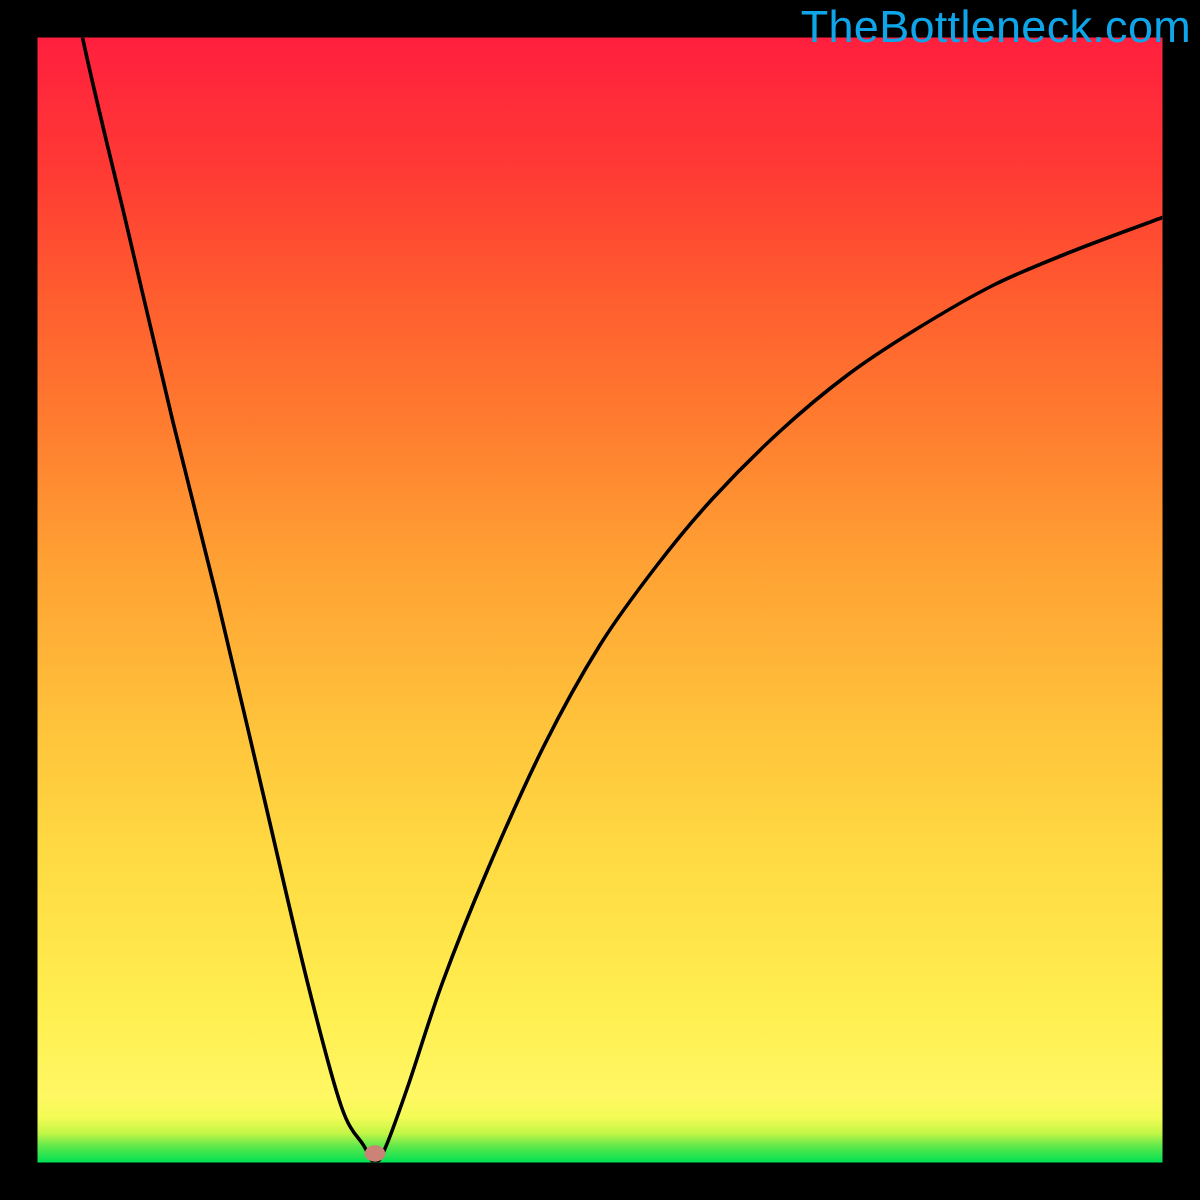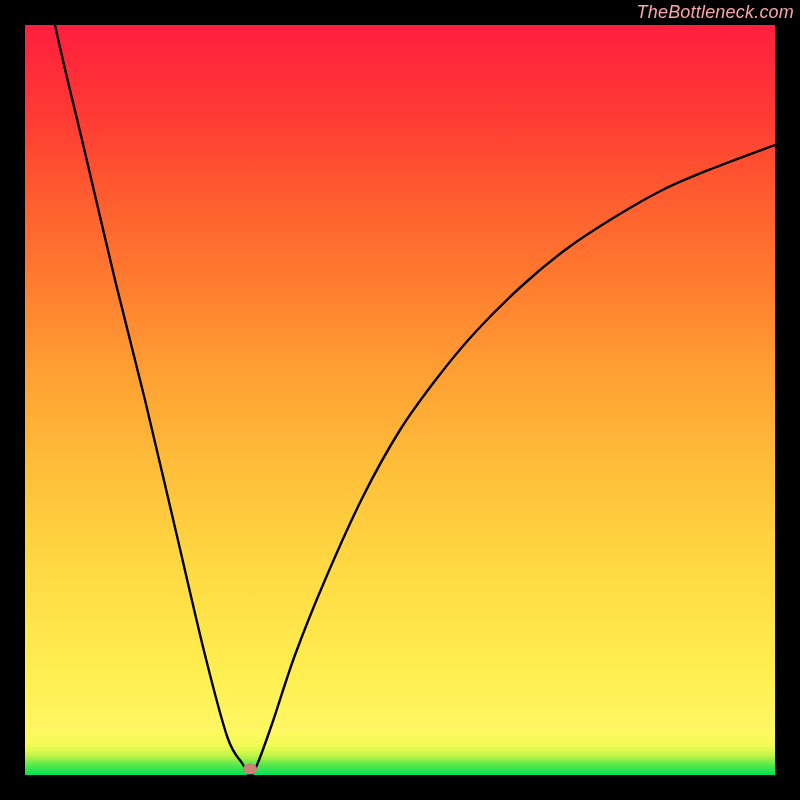--- a/index.html
+++ b/index.html
@@ -40,26 +40,25 @@
       #ff7b2f 66%,
       #ff5a2f 78%,
       #ff3a34 88%,
       #ff1f3e 100%
     );
   }
   .watermark {
     position: absolute;
     top: 2px;
     right: 6px;
-    color: #fca5a5;
-    font-size: 18px;
+    color: #0ea5e9;
+    font-size: 30px;
     font-weight: 500;
     letter-spacing: 0.2px;
     user-select: none;
-    font-style: italic;
   }
   svg.curve {
     position: absolute;
     left: 0;
     top: 0;
     width: 750px;
     height: 750px;
   }
   .marker {
     position: absolute;

